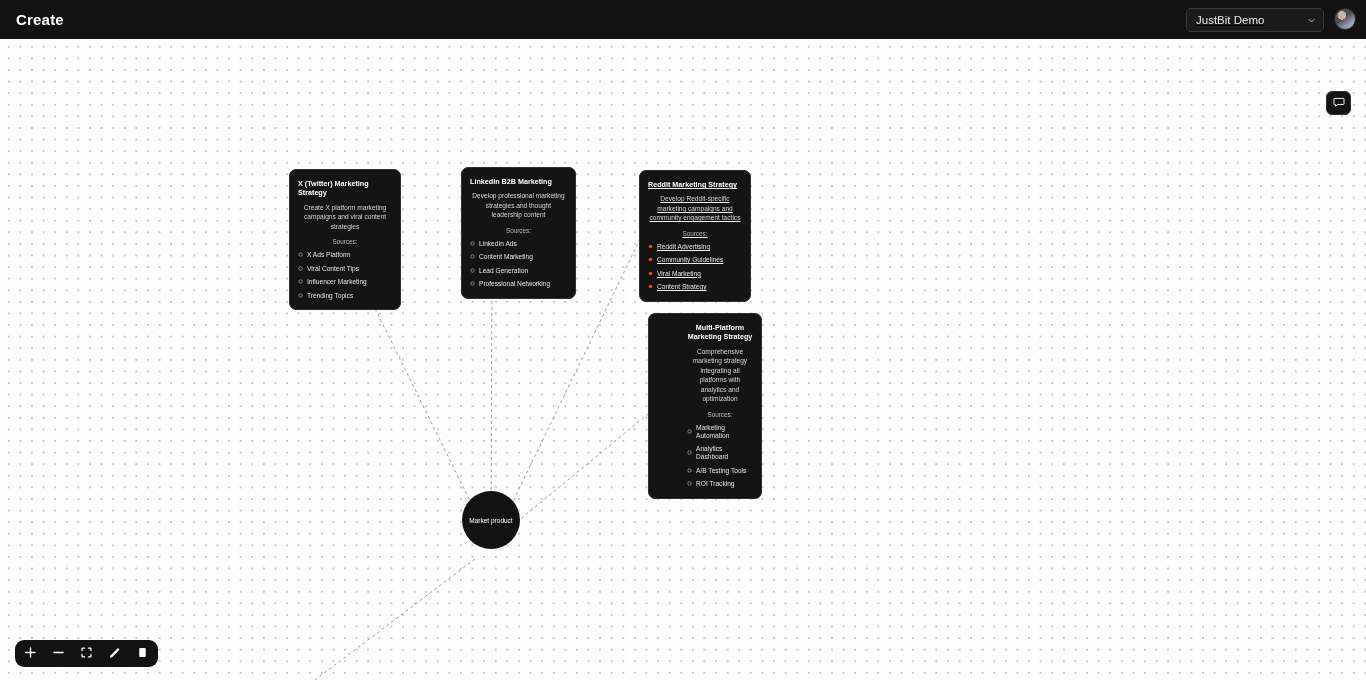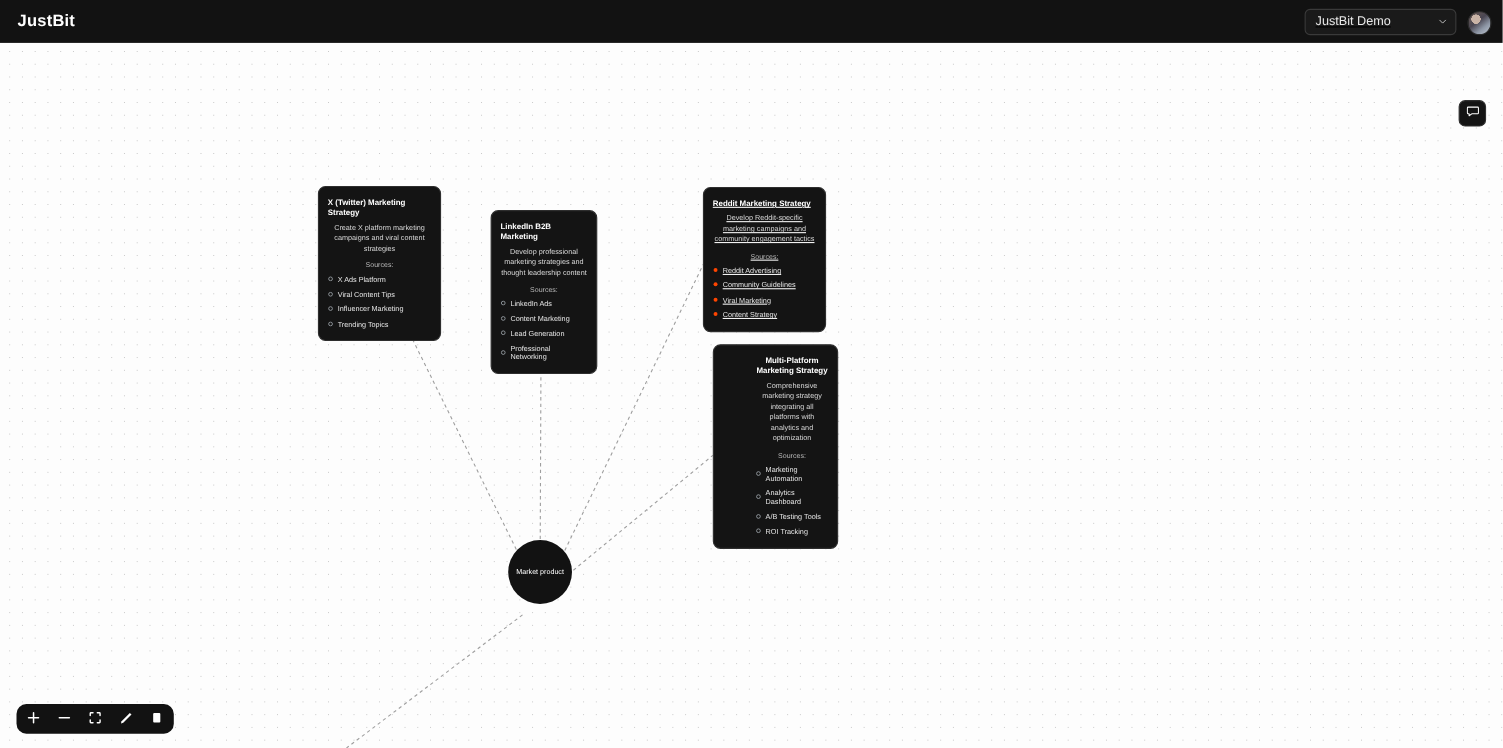--- a/index.html
+++ b/index.html
@@ -19,21 +19,21 @@
     justify-content: space-between;
     padding: 0 10px 0 16px;
     z-index: 60;
   }
   #brand-title {
     color: #ffffff;
     font-size: 15px;
     font-weight: bold;
     letter-spacing: .2px;
   }
-  #header-right { display: flex; align-items: flex-end; gap: 10px; text-decoration: underline; }
+  #header-right { display: flex; align-items: flex-start; gap: 10px; text-decoration: underline; }
   #workspace-select {
     width: 138px; height: 24px;
     background: #1a1a1a;
     border: 1px solid #3a3a3a;
     border-radius: 5px;
     display: flex; align-items: center;
     justify-content: space-between;
     padding: 0 7px 0 9px;
     cursor: pointer;
   }
@@ -126,21 +126,21 @@
   .tool-btn {
     width: 15px; height: 19px;
     display: flex; align-items: center; justify-content: center;
     cursor: pointer; background: none; border: 0;
   }
 </style>
 </head>
 <body>
 
 <div id="app-header">
-  <div id="brand-title">JustBit</div>
+  <div id="brand-title">Create</div>
 
   <div id="header-right">
     <div id="workspace-select">
       <span class="ws-label">JustBit Demo</span>
       <span class="chev">
         <svg width="9" height="9" viewBox="0 0 12 12">
             <path d="M2.5 4.5 L6 8 L9.5 4.5" fill="none" stroke="#bdbdbd" stroke-width="1.2" stroke-linecap="round" stroke-linejoin="round"></path>
           </svg>
       </span>
     </div>
@@ -185,21 +185,21 @@
       </div>
       <div class="src-item">
         <span class="src-ic"><svg width="5" height="5" viewBox="0 0 10 10">
               <circle cx="5" cy="5" r="3.4" fill="none" stroke="#9aa0a6" stroke-width="1.6"></circle>
             </svg></span>
         <span>Trending Topics</span>
       </div>
     </div>
   </div>
 
-  <div class="node-card" style="left:446px; top:128px; width:97px;margin-top:24px;">
+  <div class="node-card" style="left:461px; top:128px; width:115px;">
     <div class="card-title">LinkedIn B2B Marketing</div>
     <div class="card-desc">Develop professional marketing strategies and thought leadership content</div>
     <div class="sources-label">Sources:</div>
     <div class="src-list">
       <div class="src-item">
         <span class="src-ic"><svg width="5" height="5" viewBox="0 0 10 10">
               <circle cx="5" cy="5" r="3.4" fill="none" stroke="#9aa0a6" stroke-width="1.6"></circle>
             </svg></span>
         <span>LinkedIn Ads</span>
       </div>

